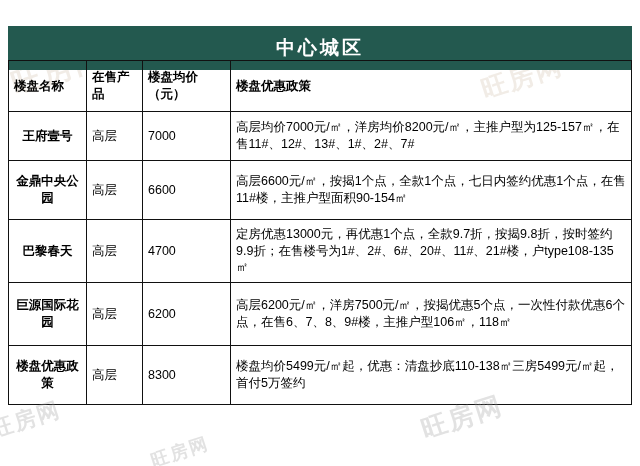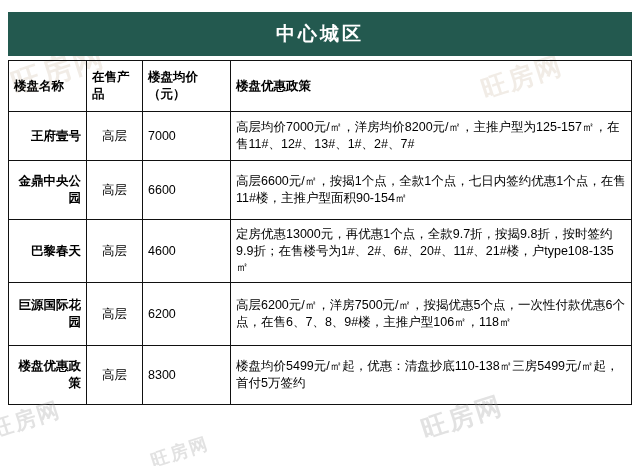--- a/index.html
+++ b/index.html
@@ -34,21 +34,21 @@
   }
   .wm1 { left: -10px; top: 405px; font-size: 22px; }
   .wm2 { left: 150px; top: 440px; font-size: 18px; }
   .wm3 { left: 420px; top: 400px; font-size: 26px; }
   .wm4 { left: 10px; top: 50px; font-size: 30px; color: rgba(190,170,140,0.22); }
   .wm5 { left: 480px; top: 60px; font-size: 26px; color: rgba(190,170,140,0.22); }
 
   .title-bar {
     position: absolute;
     left: 8px;
-    top: 12px;
+    top: 26px;
     width: 624px;
     height: 44px;
     background: #23594f;
     color: #ffffff;
     display: flex;
     align-items: center;
     justify-content: center;
     font-size: 19px;
     font-weight: bold;
     letter-spacing: 3px;
@@ -84,25 +84,25 @@
     line-height: 1.3;
     height: 42px;
   }
   thead .hdr-policy {
     text-align: left;
     padding-left: 8px;
   }
   .cell-name {
     font-weight: bold;
     font-size: 13px;
-    text-align: right;
+    text-align: center;
     line-height: 1.35;
   }
   .cell-prod {
-    text-align: center;
+    text-align: left;
     font-size: 12.5px;
     font-family: Liberation Serif, serif;
   }
   .cell-price {
     text-align: left;
     font-size: 12.5px;
   }
   .cell-policy {
     text-align: left;
     font-size: 12.5px;
@@ -146,21 +146,21 @@
       </tr>
       <tr class="row-h2">
         <td class="cell-name">金鼎中央公园</td>
         <td class="cell-prod">高层</td>
         <td class="cell-price">6600</td>
         <td class="cell-policy">高层6600元/㎡，按揭1个点，全款1个点，七日内签约优惠1个点，在售11#楼，主推户型面积90-154㎡</td>
       </tr>
       <tr class="row-h3">
         <td class="cell-name">巴黎春天</td>
         <td class="cell-prod">高层</td>
-        <td class="cell-price">4600</td>
+        <td class="cell-price">4700</td>
         <td class="cell-policy">定房优惠13000元，再优惠1个点，全款9.7折，按揭9.8折，按时签约9.9折；在售楼号为1#、2#、6#、20#、11#、21#楼，户type108-135㎡</td>
       </tr>
       <tr class="row-h3">
         <td class="cell-name">巨源国际花园</td>
         <td class="cell-prod">高层</td>
         <td class="cell-price">6200</td>
         <td class="cell-policy">高层6200元/㎡，洋房7500元/㎡，按揭优惠5个点，一次性付款优惠6个点，在售6、7、8、9#楼，主推户型106㎡，118㎡</td>
       </tr>
       <tr class="row-h2">
         <td class="cell-name">楼盘优惠政策</td>

